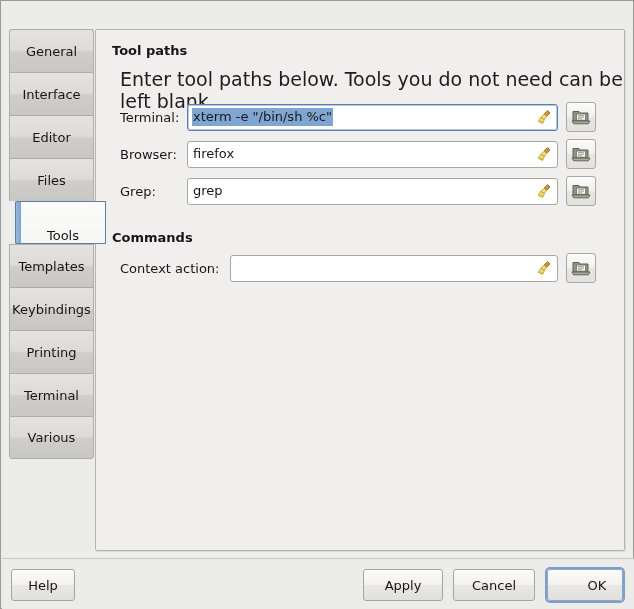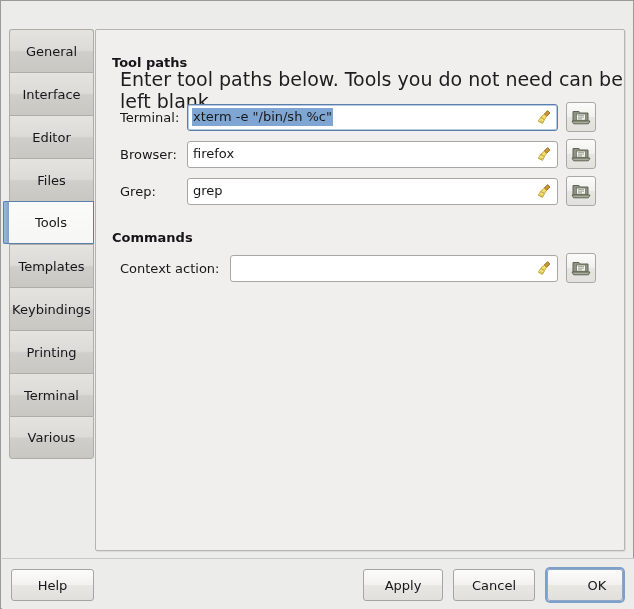--- a/index.html
+++ b/index.html
@@ -84,22 +84,23 @@
   .tab:last-child {
     border-bottom: 1px solid #aeada8;
     border-bottom-left-radius: 3px;
     border-bottom-right-radius: 3px;
   }
   .tab.selected {
     background: linear-gradient(to bottom, #fbfbfa 0%, #f6f6f4 100%);
     border: 1px solid #5b7fab;
     border-left: none;
     z-index: 5;
-    margin-left: 0;
+    margin-left: 12px;
     width: 85px;
+    align-items: flex-end;
   }
   .tab.selected::before {
     content: "";
     position: absolute;
     left: -6px;
     top: -1px;
     bottom: -1px;
     width: 6px;
     background: linear-gradient(to right, #9cb9dc 0%, #8aaad3 60%, #7ea2ce 100%);
     border: 1px solid #5b7fab;
@@ -264,21 +265,21 @@
       <div class="tab">
         <span>Terminal</span>
       </div>
       <div class="tab">
         <span>Various</span>
       </div>
     </div>
 
     <div id="content-panel">
 
-      <div class="section-heading" style="left:16px; top:25px;">Tool paths</div>
+      <div class="section-heading" style="left:16px; top:13px;">Tool paths</div>
 
       <div class="section-desc" style="left:24px; top:38px;">Enter tool paths below. Tools you do not need can be left blank.</div>
 
       <div class="form-row" style="left:24px; top:73px; width:492px;">
         <div class="row-label" style="width:67px;">Terminal:</div>
         <div class="entry focused" style="width:371px;">
           <span class="entry-text selected-text" placeholder="">xterm -e "/bin/sh %c"</span>
           <span class="clear-icon">
             <svg width="16" height="16" viewBox="0 0 16 16">
               <path d="M11.6 1.6 L14 4 L10.6 7.4 L8.2 5z" fill="#c8963c" stroke="#8a6320" stroke-width="0.8"></path>
@@ -366,21 +367,21 @@
             <path d="M7 7.6 h6 M7 9.2 h6 M7 10.8 h4" stroke="#8b9080" stroke-width="0.8"></path>
             <path d="M1 13 L19 13 L17.4 15.8 L2.6 15.8z" fill="#a7ac9b" stroke="#5f6454" stroke-width="1"></path>
           </svg>
         </div>
       </div>
 
     </div>
   </div>
 
   <div id="footer">
-    <div class="btn" style="left:9px; top:10px; width:83px;">
+    <div class="btn" style="left:9px; top:10px; width:64px;">
       <span>Help</span>
     </div>
     <div class="btn" style="left:361px; top:10px; width:80px;">
       <span>Apply</span>
     </div>
     <div class="btn" style="left:451px; top:10px; width:82px;">
       <span>Cancel</span>
     </div>
     <div class="btn focus-ring" style="left:545px; top:10px; width:76px;">
       <span>OK</span>

